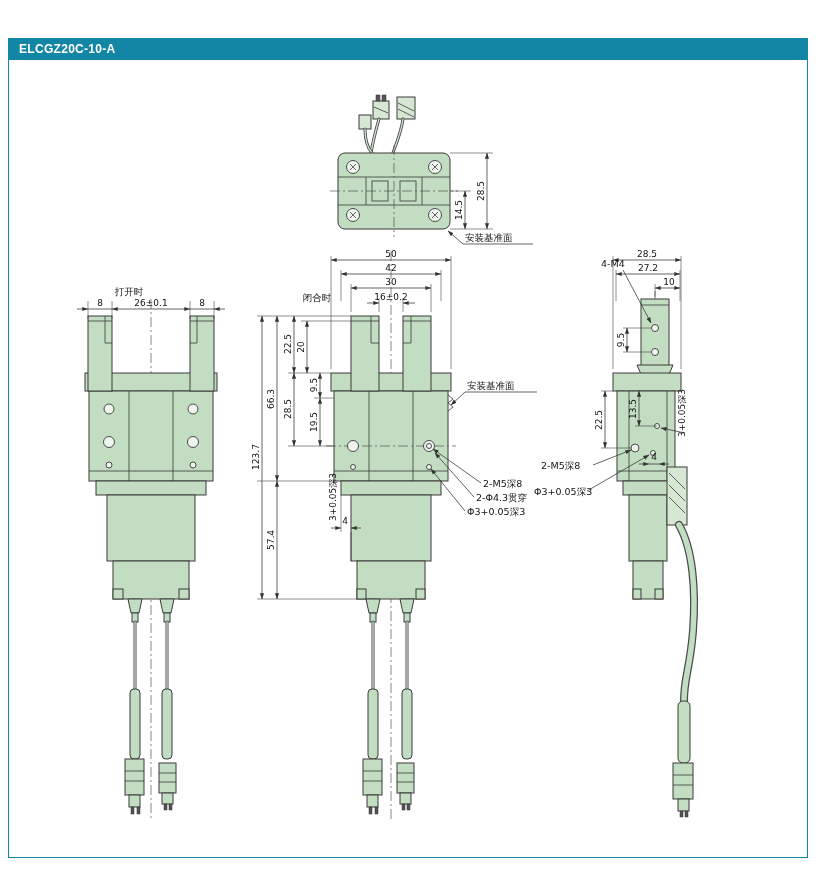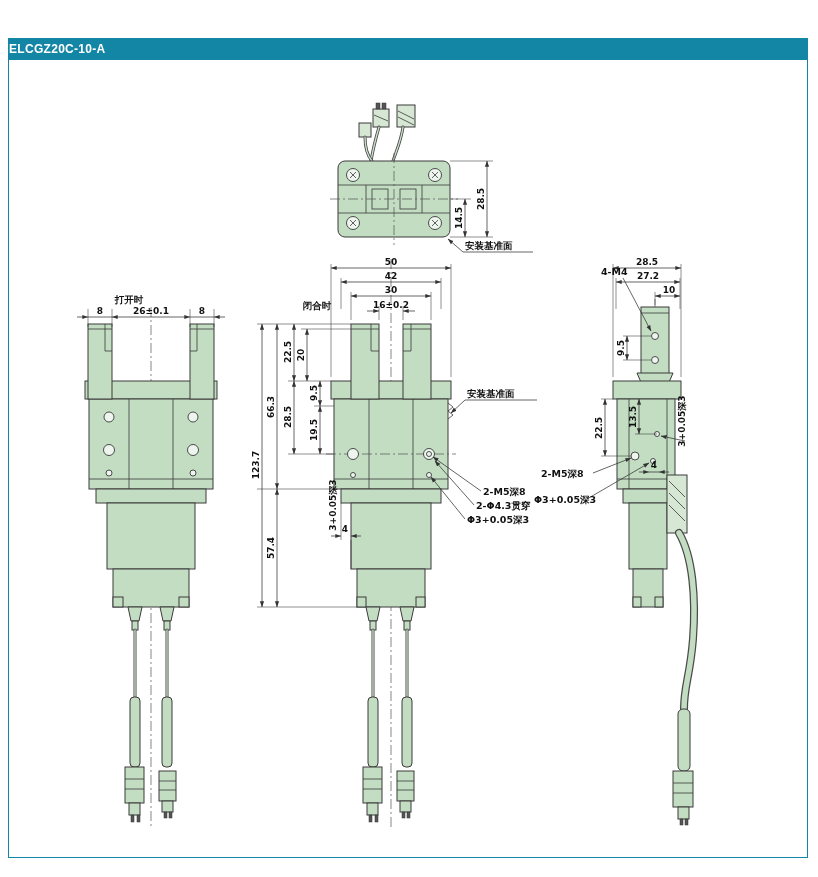--- a/index.html
+++ b/index.html
@@ -7,23 +7,23 @@
     width:818px; height:877px; position:relative; background:#ffffff;
     font-family:"DejaVu Sans", sans-serif;
   }
   .frame {
     position:absolute; left:8px; top:38px; width:800px; height:820px;
     border:1px solid #1386a6; box-sizing:border-box; background:#fff;
   }
   .titlebar {
     height:21px; background:#1386a6; color:#fff;
     font:bold 12px/21px "Liberation Sans","DejaVu Sans",sans-serif;
-    letter-spacing:.3px;
+    padding-left:10px; letter-spacing:.3px;
   }
-  .drawing { position:absolute; left:0; top:29px;font-weight:bold; }
+  .drawing { position:absolute; left:0; top:21px; }
   svg { display:block; }
   .fillp  { fill:#c2ddc1; stroke:#3a3a3a; stroke-width:1; }
   .fill2  { fill:#d6e7d4; stroke:#3a3a3a; stroke-width:1; }
   .hole   { fill:#eef5ee; stroke:#3a3a3a; stroke-width:.9; }
   .ln     { stroke:#3a3a3a; stroke-width:.8; fill:none; }
   .dim    { stroke:#333333; stroke-width:.75; fill:none; }
   .ext    { stroke:#333333; stroke-width:.55; fill:none; }
   .cl     { stroke:#555555; stroke-width:.7; fill:none; stroke-dasharray:10 3 2 3; }
   .wire   { stroke:#4a4a4a; stroke-width:3; fill:none; stroke-linecap:round; }
   .wirein { stroke:#cfe4cf; stroke-width:1.3; fill:none; stroke-linecap:round; }

